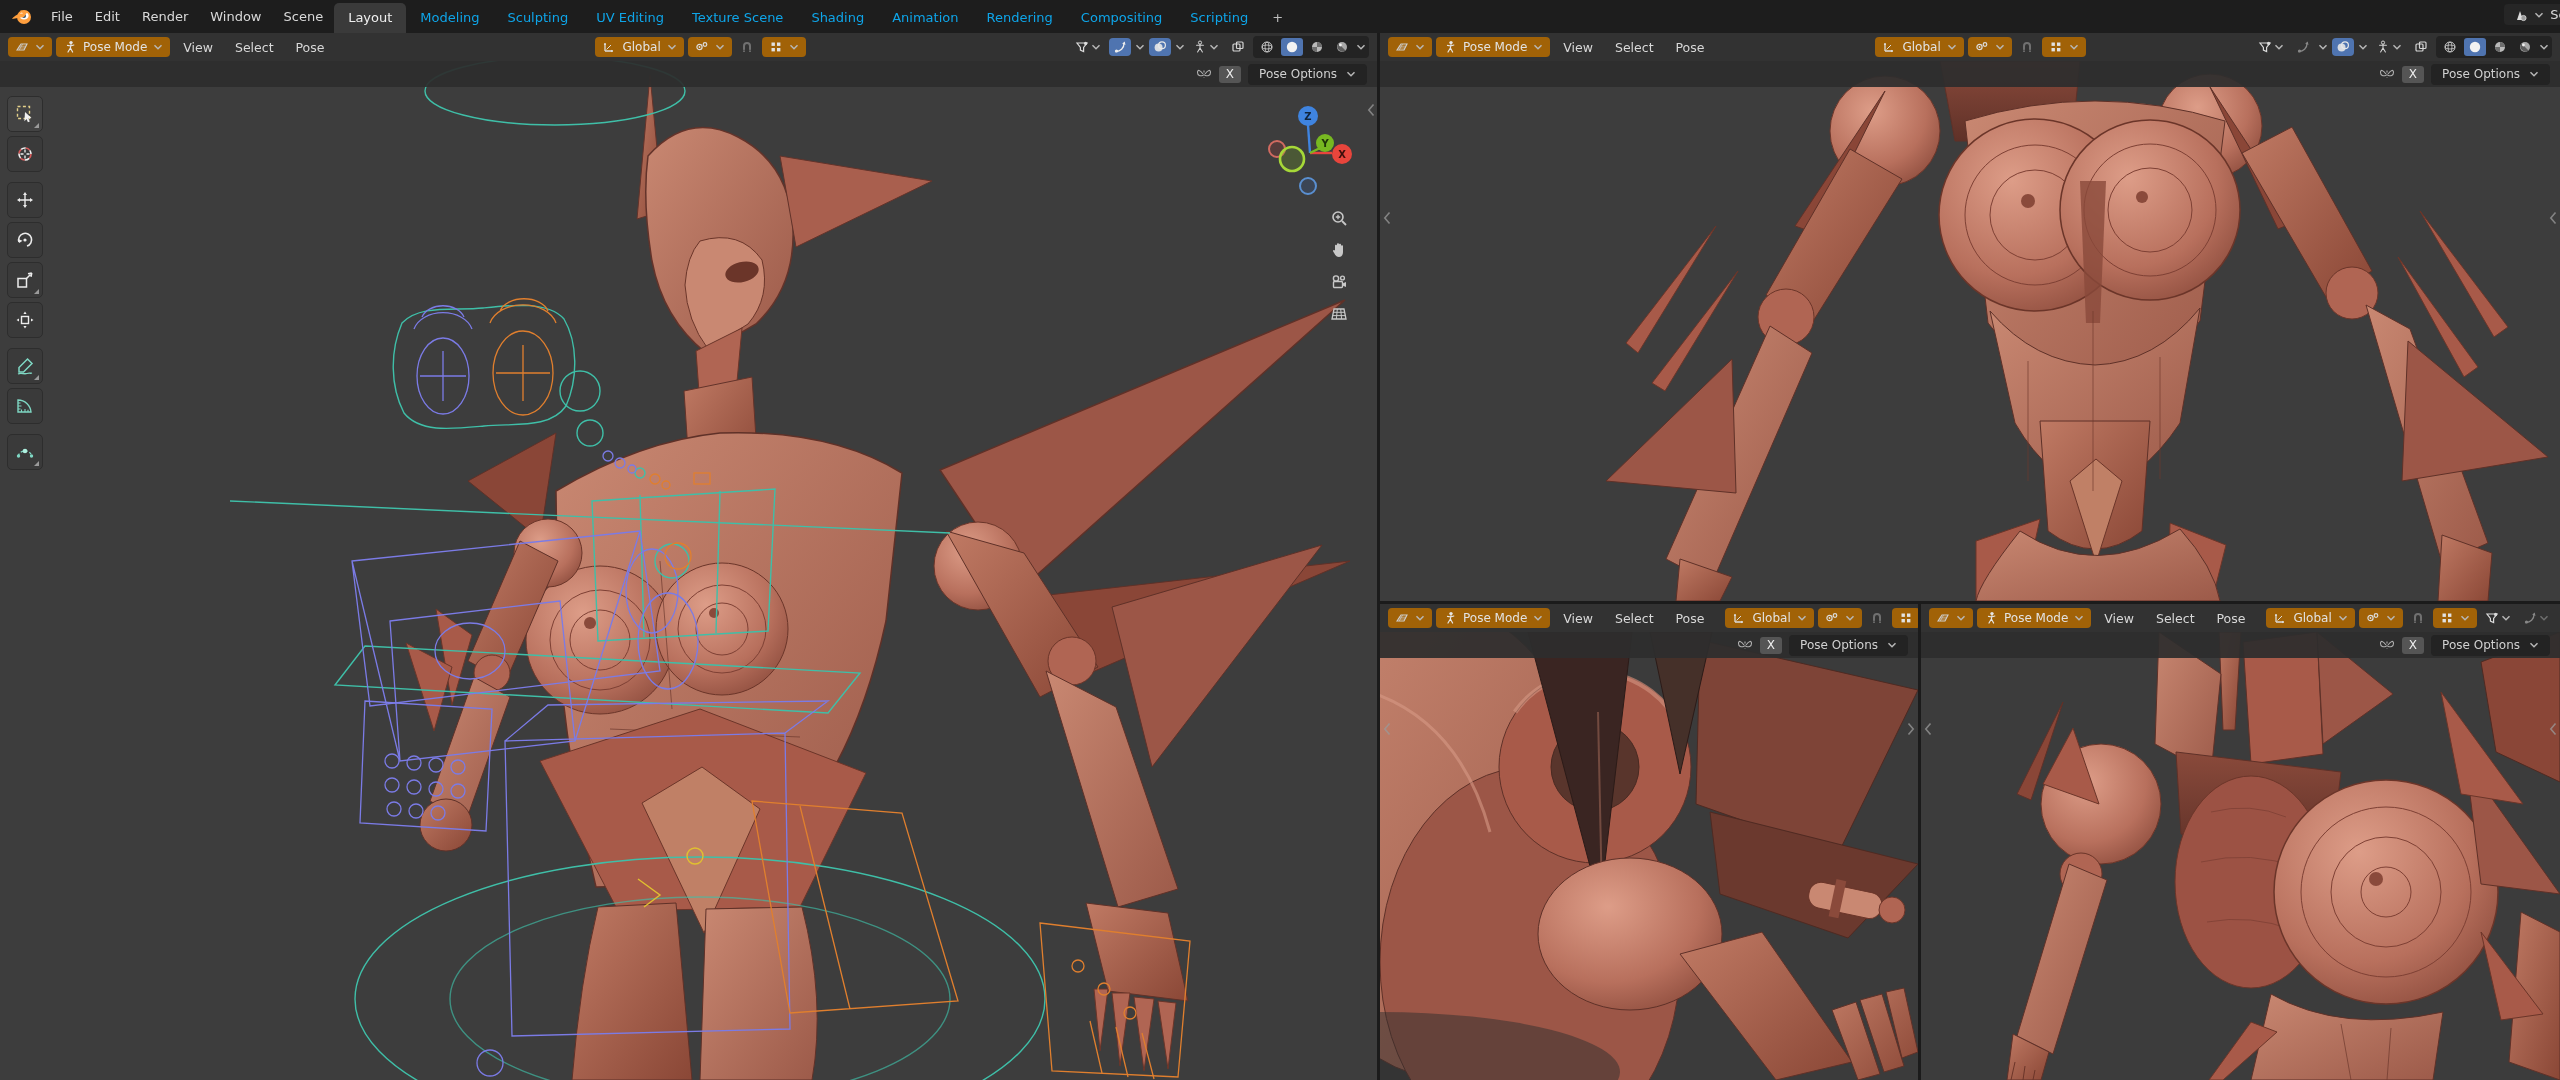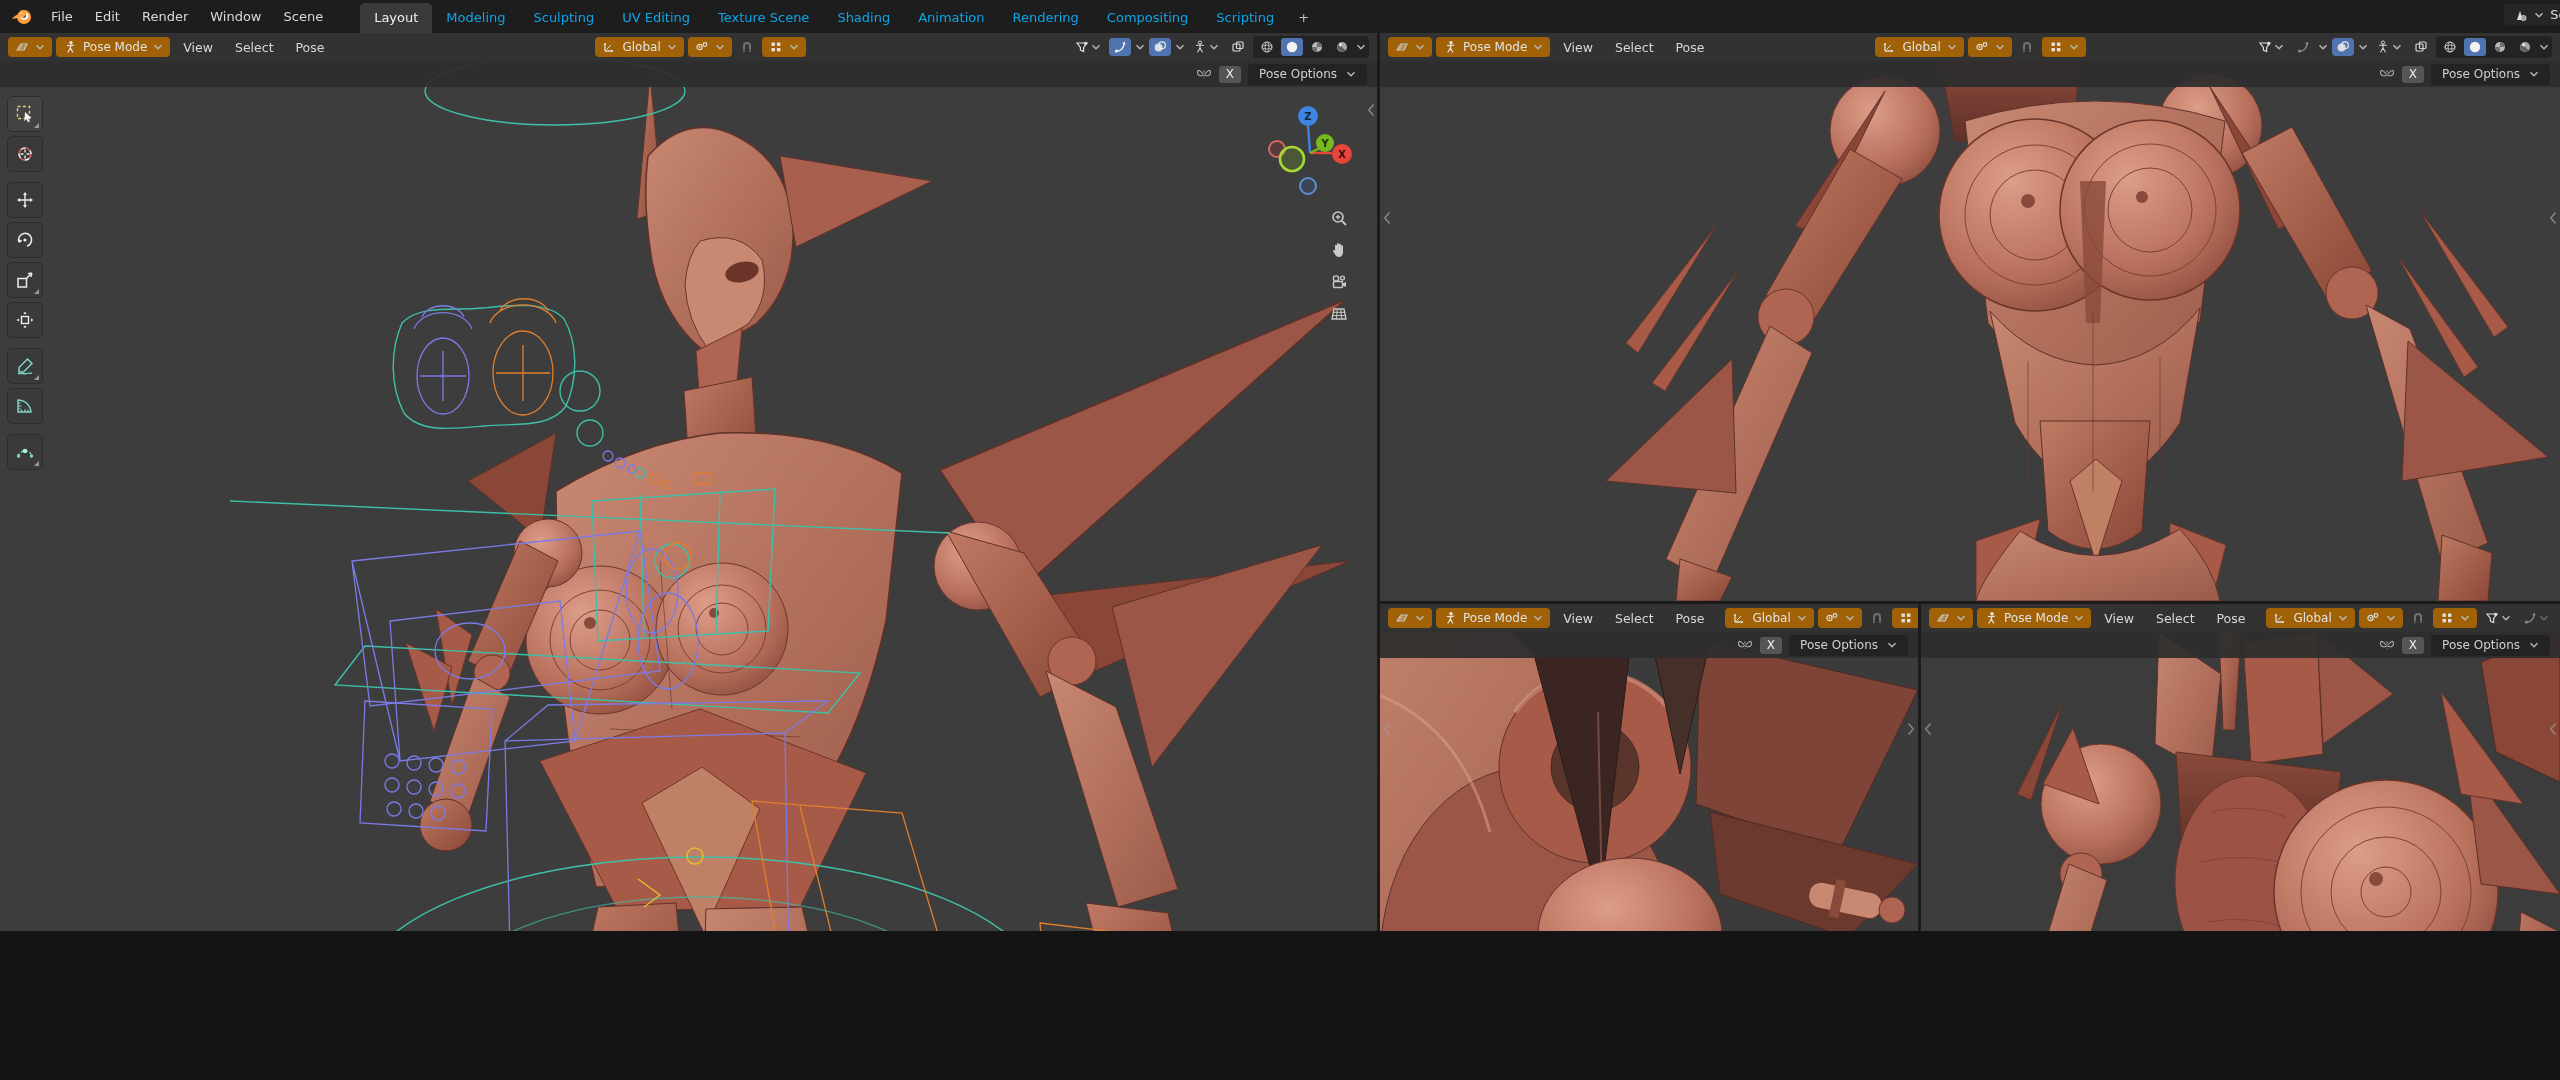--- a/index.html
+++ b/index.html
@@ -1,24 +1,24 @@
 <!DOCTYPE html>
 <html><head>
 <meta charset="utf-8">
 <style>
   html,body{margin:0;padding:0;background:#141414;}
-  .app{position:relative;width:2560px;height:931px;background:#1b1b1b;overflow:hidden;
+  .app{position:relative;width:2560px;height:1080px;background:#1b1b1b;overflow:hidden;
        font-family:"DejaVu Sans","Liberation Sans",sans-serif;color:#d5d5d5;
        -webkit-font-smoothing:antialiased;}
   
   .topbar{position:absolute;left:0;top:0;width:2560px;height:33px;background:#1d1d1d;
           display:flex;align-items:center;padding-left:8px;box-sizing:border-box;}
   .logo{width:24px;height:18px;margin:0 6px 0 2px;flex:0 0 auto;}
   .menu-item{padding:0 11px;font-size:13px;color:#d9d9d9;cursor:default;}
-  .tabs{display:flex;align-items:flex-end;height:33px;margin-left:26px;}
+  .tabs{display:flex;align-items:flex-end;height:33px;}
   .tab{padding:7px 14px 8px;font-size:13px;color:#0ea5e9;border-radius:5px 5px 0 0;white-space:nowrap;}
   .tab.active{background:#3a3a3a;color:#efefef;}
   .tab.addtab{color:#bdbdbd;padding:7px 10px 8px;}
   .scene-chip{position:absolute;right:-38px;top:4px;display:flex;align-items:center;gap:6px;
               background:#262626;border-radius:4px;padding:3px 8px;font-size:13px;color:#dcdcdc;}
   
   .area{position:absolute;background:#3d3d3d;overflow:hidden;}
   .area-left  {left:0;    top:33px; width:1377px;height:1047px;}
   .area-tr    {left:1380px;top:33px; width:1180px;height:568px;}
   .area-bm    {left:1380px;top:604px;width:538px; height:476px;}

